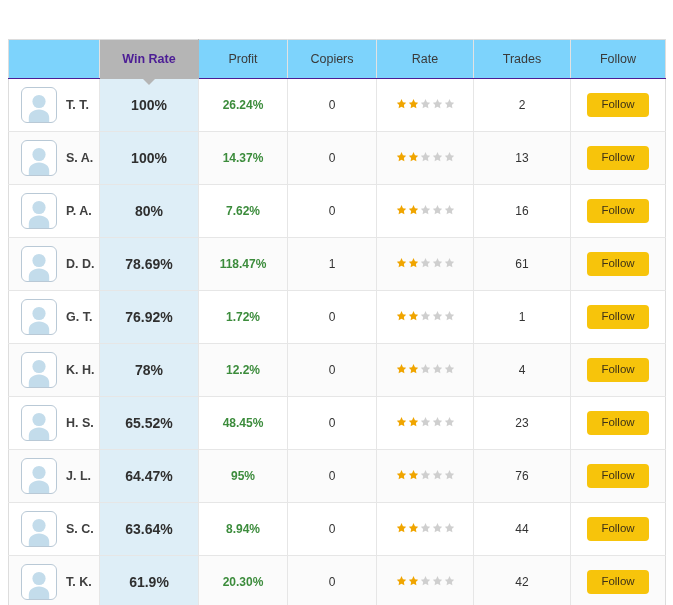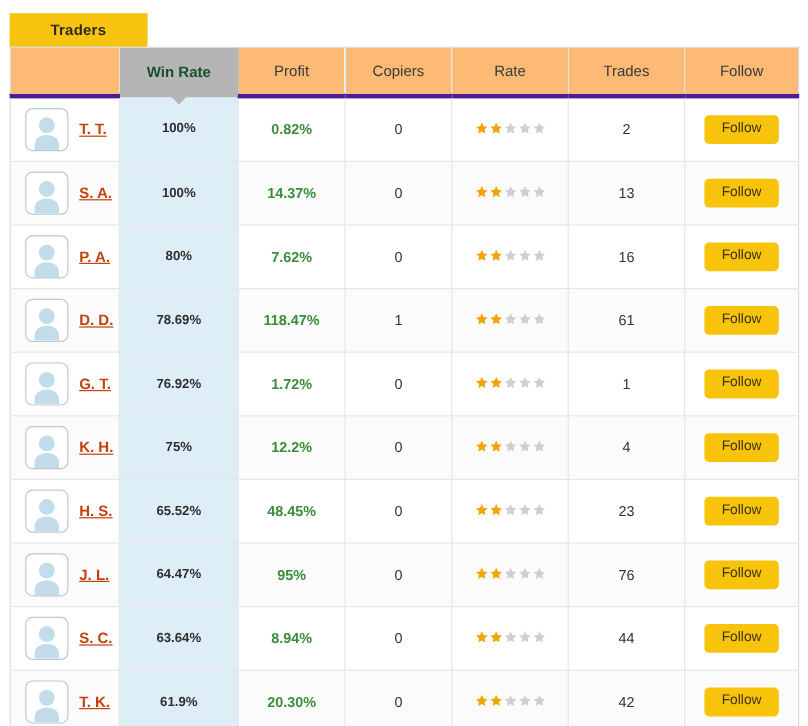--- a/index.html
+++ b/index.html
@@ -63,38 +63,38 @@
   table.traders col.c-trader { width: 91px; }
   table.traders col.c-win    { width: 99px; }
   table.traders col.c-profit { width: 89px; }
   table.traders col.c-copy   { width: 89px; }
   table.traders col.c-score  { width: 97px; }
   table.traders col.c-trades { width: 97px; }
   table.traders col.c-follow { width: 95px; }
 
   thead th {
     height: 38px;
-    background: #fdba74;
+    background: #7dd3fc;
     border-right: 1px solid #e2e2e2;
-    border-bottom: 4px solid #4c1d95;
+    border-bottom: 1px solid #4c1d95;
     font-size: 12.5px;
     font-weight: normal;
     color: #3a3a3a;
     text-align: center;
     vertical-align: middle;
     padding: 0;
     position: relative;
     cursor: pointer;
     user-select: none;
   }
   thead th:last-child { border-right: none; }
 
   thead th.sorted {
     background: #b5b5b5;
-    color: #14532d;
+    color: #4c1d95;
     font-weight: bold;
     border-right: 1px solid #b5b5b5;
     border-bottom: 1px solid #b5b5b5;
     margin-top: 44px;
   }
   thead th.sorted .sort-caret {
     position: absolute;
     left: 50%;
     bottom: -7px;
     margin-left: -7px;
@@ -120,21 +120,21 @@
   tbody td:last-child { border-right: none; }
   tbody tr:last-child td { border-bottom: none; }
 
   tbody tr.alt td { background: #fbfbfb; }
 
   
   tbody td.win {
     background: #deeef7 !important;
     font-weight: bold;
     color: #2f2f2f;
-    font-size: 11px;
+    font-size: 14px;
   }
 
   
   td.trader-cell {
     text-align: left;
     padding-left: 12px;
   }
   .trader-inner {
     display: flex;
     align-items: center;
@@ -148,26 +148,25 @@
     background: #ffffff;
     display: flex;
     align-items: flex-end;
     justify-content: center;
     overflow: hidden;
     flex: 0 0 auto;
     box-sizing: border-box;
   }
   .avatar svg { display: block; }
   .trader-name {
-    color: #c2410c;
+    color: #404040;
     font-size: 12.5px;
     font-weight: bold;
     white-space: nowrap;
     cursor: pointer;
-    text-decoration: underline;
   }
 
   .profit { color: #3c8c3c; font-weight: bold; font-size: 12px; }
   .copiers { color: #333333; font-size: 12px; }
   .trades  { color: #333333; font-size: 12px; }
 
   
   .stars {
     display: inline-flex;
     gap: 1px;
@@ -189,25 +188,20 @@
     cursor: pointer;
     font-family: "Liberation Sans", sans-serif;
     line-height: 1;
   }
 </style>
 </head>
 <body>
 
 <div class="page">
 
-  <div class="tab-strip">
-    <div class="tab">
-      <span>Traders</span>
-    </div>
-  </div>
 
   <div class="table-wrap">
     <table class="traders">
       <colgroup>
         <col class="c-trader">
           <col class="c-win">
           <col class="c-profit">
         <col class="c-copy">
           <col class="c-score">
           <col class="c-trades">
@@ -246,21 +240,21 @@
                 <span class="avatar">
                   <svg width="34" height="30" viewBox="0 0 34 30" aria-hidden="true">
                     <circle cx="17" cy="9.5" r="6.6" fill="#c3dceb"></circle>
                     <path d="M17 17.5c-6.2 0-10.2 3.6-10.2 8.3V30h20.4v-4.2c0-4.7-4-8.3-10.2-8.3z" fill="#c3dceb"></path>
                   </svg>
                 </span>
                 <span class="trader-name">T. T.</span>
               </div>
             </td>
             <td class="win">100%</td>
-            <td><span class="profit">0.82%</span></td>
+            <td><span class="profit">26.24%</span></td>
             <td><span class="copiers">0</span></td>
             <td><span class="stars">
                 <span>
                   <svg width="11" height="11" viewBox="0 0 14 13">
                     <path d="M7 .9l1.85 3.9 4.15.6-3 3 .72 4.2L7 10.62 3.28 12.6 4 8.4l-3-3 4.15-.6z" fill="#f0a500"></path>
                   </svg>
                 </span>
                 <span>
                   <svg width="11" height="11" viewBox="0 0 14 13">
                     <path d="M7 .9l1.85 3.9 4.15.6-3 3 .72 4.2L7 10.62 3.28 12.6 4 8.4l-3-3 4.15-.6z" fill="#f0a500"></path>
@@ -470,21 +464,21 @@
               <div class="trader-inner">
                 <span class="avatar">
                   <svg width="34" height="30" viewBox="0 0 34 30" aria-hidden="true">
                     <circle cx="17" cy="9.5" r="6.6" fill="#c3dceb"></circle>
                     <path d="M17 17.5c-6.2 0-10.2 3.6-10.2 8.3V30h20.4v-4.2c0-4.7-4-8.3-10.2-8.3z" fill="#c3dceb"></path>
                   </svg>
                 </span>
                 <span class="trader-name">K. H.</span>
               </div>
             </td>
-            <td class="win">75%</td>
+            <td class="win">78%</td>
             <td><span class="profit">12.2%</span></td>
             <td><span class="copiers">0</span></td>
             <td><span class="stars">
                 <span>
                   <svg width="11" height="11" viewBox="0 0 14 13">
                     <path d="M7 .9l1.85 3.9 4.15.6-3 3 .72 4.2L7 10.62 3.28 12.6 4 8.4l-3-3 4.15-.6z" fill="#f0a500"></path>
                   </svg>
                 </span>
                 <span>
                   <svg width="11" height="11" viewBox="0 0 14 13">

